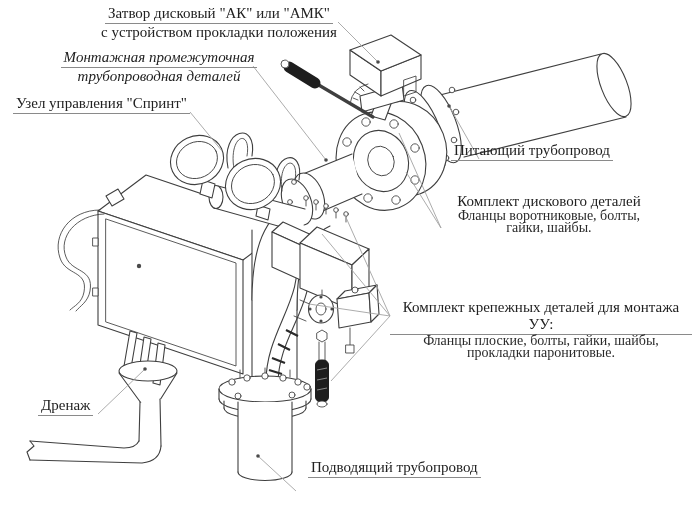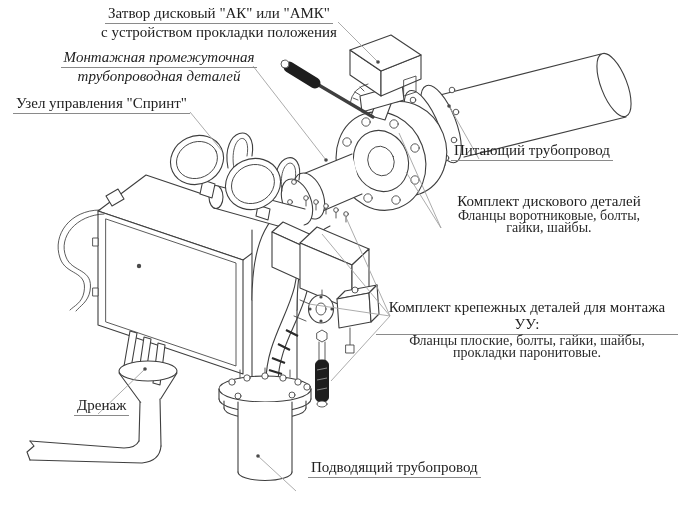--- a/index.html
+++ b/index.html
@@ -267,26 +267,26 @@
 
   <div class="lbl" style="left:451px;top:142px;">
     <span class="ln-u">Питающий трубопровод</span>
   </div>
 
   <div class="lbl center" style="left:438px;top:193px;width:222px;">
     <span class="ln-n">Комплект дискового деталей</span>
     <span class="small">Фланцы воротниковые, болты, гайки, шайбы.</span>
   </div>
 
-  <div class="lbl center" style="left:376px;top:299px;width:302px;">
+  <div class="lbl center" style="left:390px;top:299px;width:302px;">
     <span class="ln-u">Комплект крепежных деталей для монтажа УУ:</span>
     <span class="small">Фланцы плоские, болты, гайки, шайбы, прокладки паронитовые.</span>
   </div>
 
-  <div class="lbl" style="left:38px;top:397px;margin-left:36px;">
+  <div class="lbl" style="left:38px;top:397px;">
     <span class="ln-u">Дренаж</span>
   </div>
 
   <div class="lbl" style="left:293px;top:459px;margin-left:15px;">
     <span class="ln-u">Подводящий трубопровод</span>
   </div>
 
 </div>
 
 </body></html>

